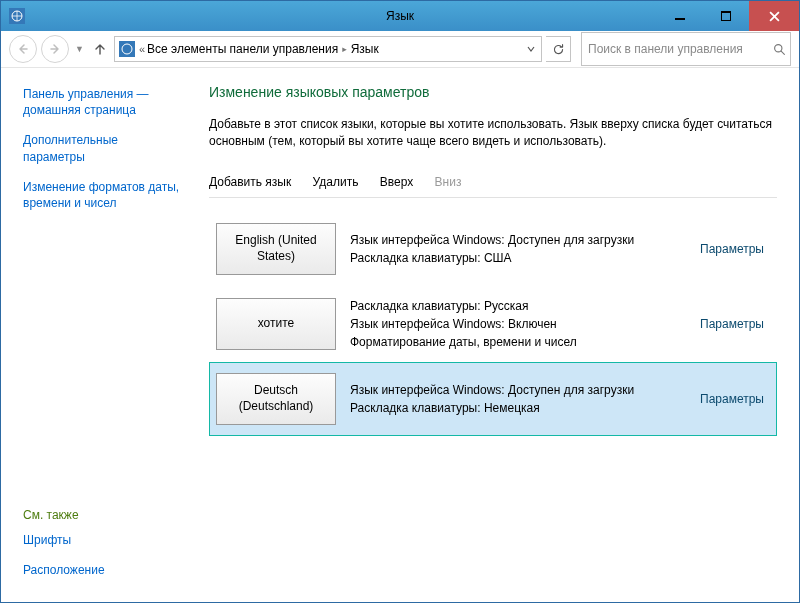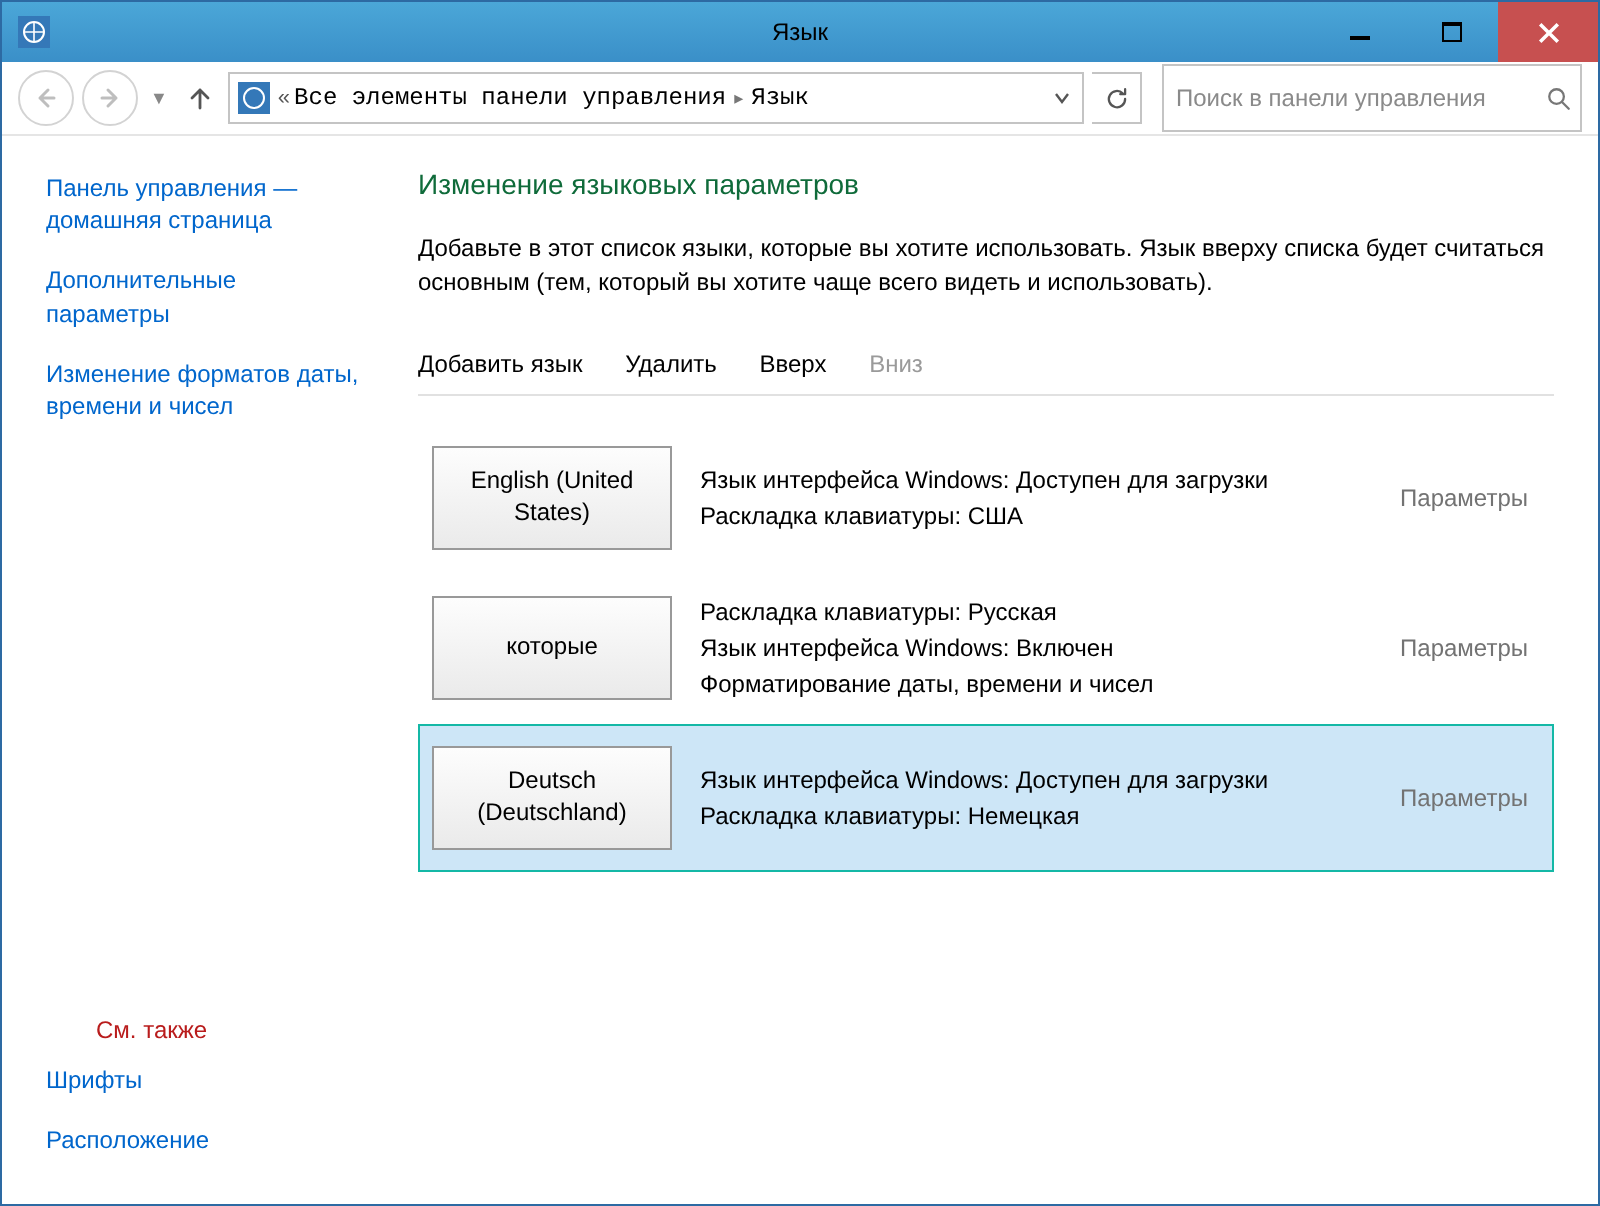--- a/index.html
+++ b/index.html
@@ -14,44 +14,44 @@
   .win-btn svg { display:block; }
   
   .navbar { height:36px; border-bottom:1px solid #e5e5e5; display:flex; align-items:center; padding:0 8px; gap:4px; background:#fff; }
   .nav-circle { width:26px; height:26px; border:1px solid #b0b0b0; border-radius:50%; display:flex; align-items:center; justify-content:center; color:#8a8a8a; }
   .nav-circle.disabled { opacity:.55; }
   .nav-up { width:20px; height:26px; display:flex; align-items:center; justify-content:center; color:#555; }
   .addr { flex:1; height:24px; border:1px solid #c4c4c4; display:flex; align-items:center; padding:0 2px 0 4px; gap:4px; }
   .addr .sep { color:#777; font-size:9px; }
   .addr-icon { width:16px; height:16px; }
   .addr-chevrons { color:#555; font-size:11px; letter-spacing:-2px; }
-  .addr-text { white-space:nowrap; overflow:hidden;font-family:Liberation Mono, monospace; }
+  .addr-text { white-space:nowrap; overflow:hidden; }
   .addr-drop { margin-left:auto; color:#555; padding:0 4px; }
   .refresh-btn { width:24px; height:24px; border:1px solid #c4c4c4; border-left:none; display:flex; align-items:center; justify-content:center; color:#555; }
   .search { width:200px; height:24px; border:1px solid #c4c4c4; display:flex; align-items:center; padding:4px 4px; margin-left:6px; color:#777; }
   .search input { border:none; outline:none; flex:1; font-size:12px; color:#333; }
   .search input::placeholder { color:#8a8a8a; }
   
   .body { flex:1; display:flex; overflow:hidden; }
   .sidebar { width:190px; padding:18px 10px 10px 22px; box-sizing:border-box; display:flex; flex-direction:column; }
   .sidebar a { color:#0066cc; text-decoration:none; display:block; margin-bottom:14px; line-height:1.35; cursor:pointer; }
   .see-also { margin-top:auto; }
-  .see-also-h { color:#b91c1c; margin-bottom:10px;margin-left:25px; }
+  .see-also-h { color:#4d7c0f; margin-bottom:10px; }
   .main { flex:1; padding:16px 22px 10px 18px; box-sizing:border-box; overflow:auto; }
   .main h1 { color:#0f6b3a; font-weight:400; font-size:14px; margin:0 0 16px 0; }
   .desc { line-height:1.45; margin-bottom:18px; }
   .toolbar { border-bottom:1px solid #e1e1e1; padding:6px 0 8px 0; margin-bottom:14px; }
   .toolbar span { margin-right:18px; cursor:pointer; }
   .toolbar span.disabled { color:#9a9a9a; cursor:default; }
   .lang-list { }
   .lang-row { display:flex; align-items:center; border:1px solid transparent; padding:10px 6px; gap:14px; }
   .lang-row.selected { background:#cde6f7; border:1px solid #14b8a6; }
   .lang-box { width:120px; height:52px; border:1px solid #999; background:linear-gradient(#fdfdfd,#eaeaea); display:flex; align-items:center; justify-content:center; text-align:center; padding:1px 6px; box-sizing:border-box; line-height:1.3; }
   .lang-info { flex:1; line-height:1.5; }
-  .lang-options { color:#737373; cursor:pointer; padding-right:6px; }
+  .lang-options { color:#0c4a6e; cursor:pointer; padding-right:6px; }
 </style>
 </head>
 <body>
 
 <div class="window">
 
   <div class="titlebar">
     <svg class="titlebar-icon" viewBox="0 0 16 16">
       <rect width="16" height="16" fill="#3478b8"></rect>
       <circle cx="8" cy="8" r="5" fill="none" stroke="#fff" stroke-width="1"></circle>
@@ -148,21 +148,21 @@
       <div class="lang-list" id="lang-list">
           <div class="lang-row">
             <div class="lang-box">English (United States)</div>
             <div class="lang-info">
               <div>Язык интерфейса Windows: Доступен для загрузки</div>
               <div>Раскладка клавиатуры: США</div>
             </div>
             <div class="lang-options">Параметры</div>
           </div>
           <div class="lang-row">
-            <div class="lang-box">которые</div>
+            <div class="lang-box">хотите</div>
             <div class="lang-info">
               <div>Раскладка клавиатуры: Русская</div>
               <div>Язык интерфейса Windows: Включен</div>
               <div>Форматирование даты, времени и чисел</div>
             </div>
             <div class="lang-options">Параметры</div>
           </div>
           <div class="lang-row selected">
             <div class="lang-box">Deutsch (Deutschland)</div>
             <div class="lang-info">

